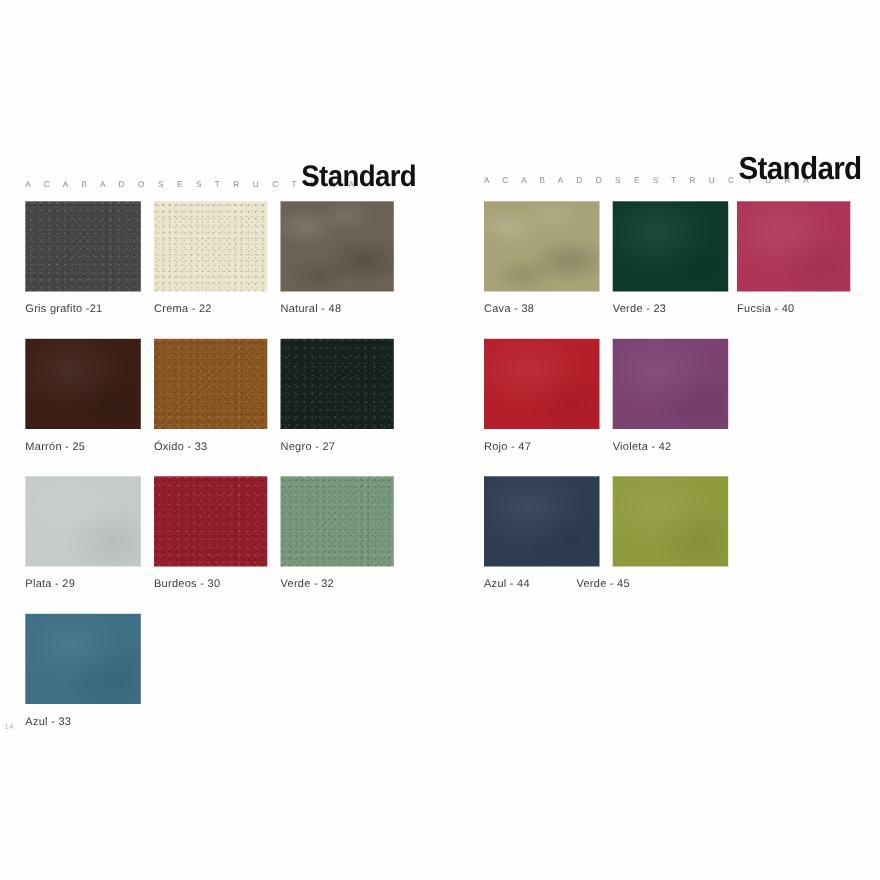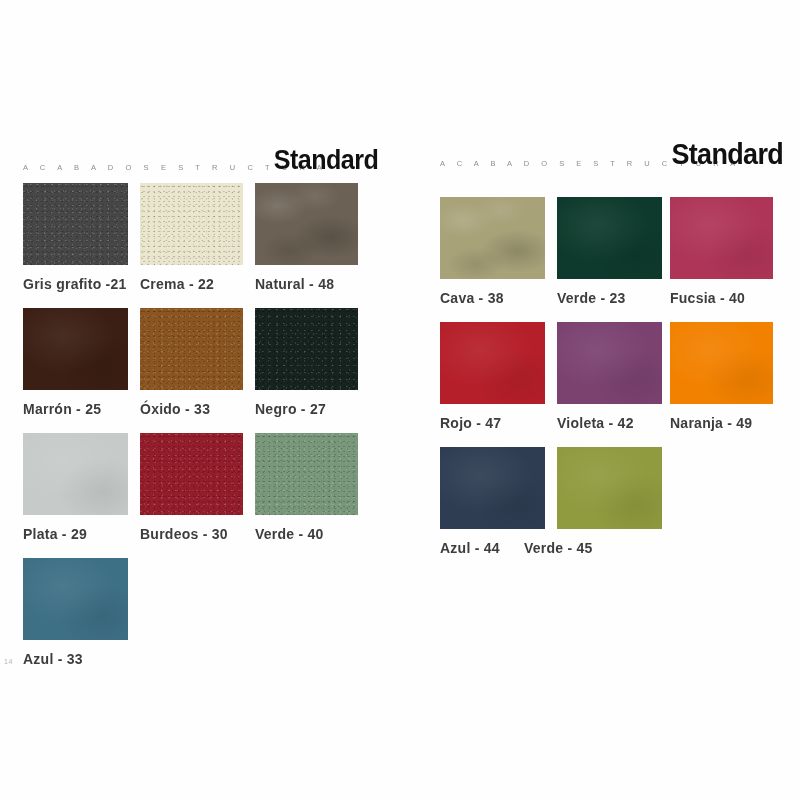--- a/index.html
+++ b/index.html
@@ -74,21 +74,21 @@
     transform: scaleX(0.93);
     bottom: -3px;
   }
 
   
   .grid {
     position: absolute;
   }
   .page-left .grid  { left: 23px;  top: 183px; width: 360px; }
   .page-right .grid { left: 440px; top: 183px; width: 345px; }
-  .page-right .grid { left: 40px; margin-top: 14px; }
+  .page-right .grid { left: 40px; }
 
   .row {
     position: relative;
     height: 125px;
   }
   .cell {
     position: absolute;
     top: 0;
     width: 105px;
   }
@@ -135,25 +135,25 @@
       radial-gradient(ellipse 40px 24px at 34% 82%, rgba(0,0,0,.11), transparent 72%);
   }
   .tex-soft {
     background-image:
       radial-gradient(ellipse 70px 50px at 38% 34%, rgba(255,255,255,.07), transparent 75%),
       radial-gradient(ellipse 60px 44px at 76% 72%, rgba(0,0,0,.07), transparent 75%);
   }
 
   .caption {
     margin-top: 11px;
-    font-size: 14px;
+    font-size: 10px;
     color: #3d3d3d;
     letter-spacing: 0.25px;
     white-space: nowrap;
-    font-weight: 700;
+    font-weight: 400;
   }
   .caption.shift-left { margin-left: -33px; }
 
   
   .folio {
     position: absolute;
     left: 4px;
     top: 658px;
     font-size: 7px;
     color: #b4b4b4;
@@ -226,21 +226,21 @@
         <div class="cell c1">
           <div class="swatch" style="background: rgb(148, 29, 44);">
             <div class="tex tex-grain"></div>
           </div>
           <div class="caption">Burdeos - 30</div>
         </div>
         <div class="cell c2">
           <div class="swatch" style="background: rgb(121, 151, 122);">
             <div class="tex tex-grain"></div>
           </div>
-          <div class="caption">Verde - 40</div>
+          <div class="caption">Verde - 32</div>
         </div>
       </div>
 
       <div class="row">
         <div class="cell c0">
           <div class="swatch" style="background: rgb(61, 111, 133);">
             <div class="tex tex-soft"></div>
           </div>
           <div class="caption">Azul - 33</div>
         </div>
@@ -287,26 +287,20 @@
             <div class="tex tex-soft"></div>
           </div>
           <div class="caption">Rojo - 47</div>
         </div>
         <div class="cell c1">
           <div class="swatch" style="background: rgb(123, 66, 112);">
             <div class="tex tex-soft"></div>
           </div>
           <div class="caption">Violeta - 42</div>
         </div>
-        <div class="cell c2">
-          <div class="swatch" style="background: rgb(242, 129, 0);">
-            <div class="tex tex-soft"></div>
-          </div>
-          <div class="caption">Naranja - 49</div>
-        </div>
       </div>
 
       <div class="row">
         <div class="cell c0">
           <div class="swatch" style="background: rgb(46, 61, 82);">
             <div class="tex tex-soft"></div>
           </div>
           <div class="caption">Azul - 44</div>
         </div>
         <div class="cell c1">

